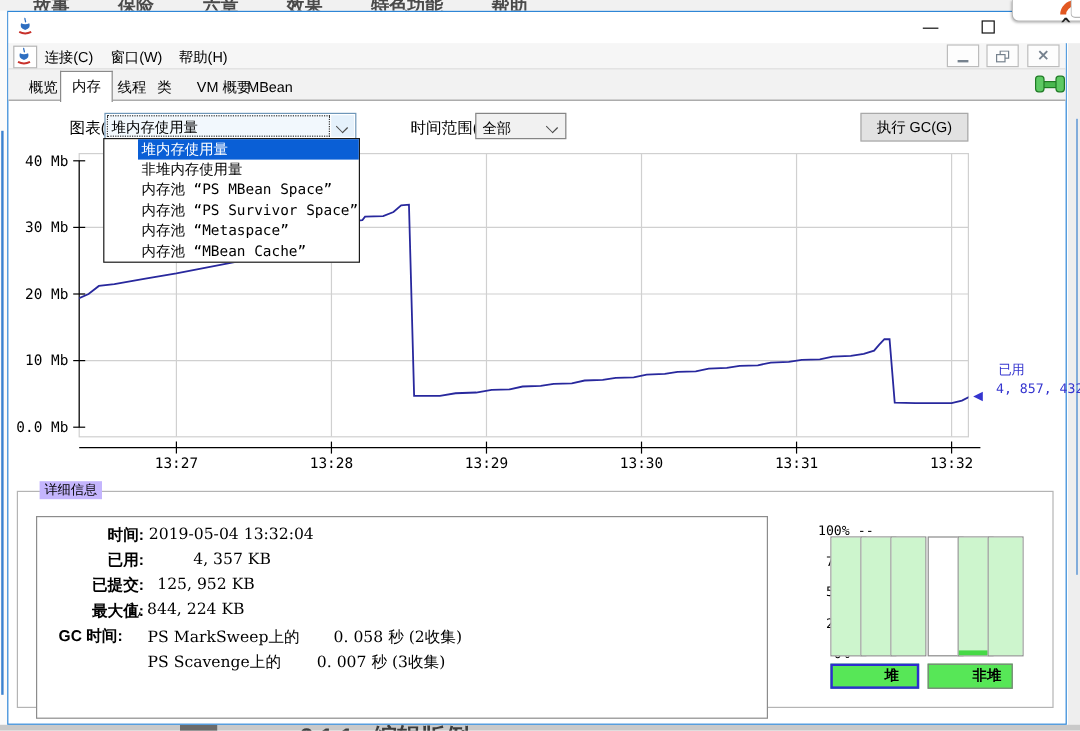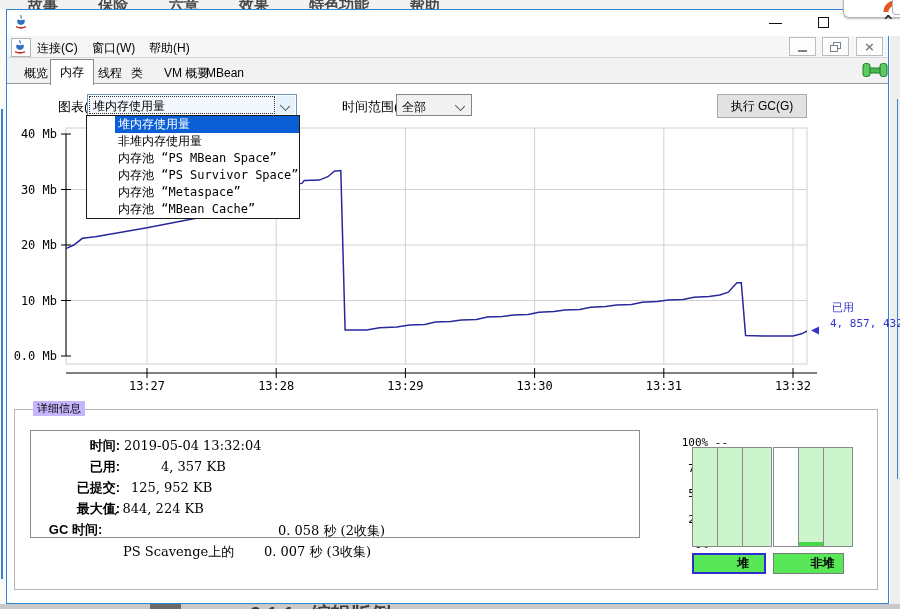--- a/index.html
+++ b/index.html
@@ -52,21 +52,21 @@
   
   .dropdown{left:86px;top:115px;width:214px;background:#ffffff;border:1px solid #1a1a1a;box-sizing:border-box;z-index:20;}
   .dd-item{height:17px;line-height:17px;padding-left:3px;font-size:12px;white-space:pre;cursor:pointer;
            font-family:"DejaVu Sans Mono","DejaVu Sans",sans-serif;}
   .dd-item.sel{background:#0a5fd6;color:#ffffff;}
   
   #chart-svg{position:absolute;left:0;top:0;z-index:5;}
   
   .groupbox{left:14px;top:409px;width:864px;height:181px;border:1px solid #b4b4b4;box-sizing:border-box;}
   .group-label{position:absolute;left:8px;top:-9px;background:#c4b5fd;padding:0 4px;font-size:11px;color:#000;margin-left:10px;}
-  .details-box{left:30px;top:430px;width:610px;height:108px;border:1px solid #8c8c8c;background:#fff;box-sizing:border-box;}
+  .details-box{left:30px;top:430px;width:610px;height:169px;border:1px solid #8c8c8c;background:#fff;box-sizing:border-box;}
   .d-label{position:absolute;left:0;width:89px;text-align:right;font-weight:bold;font-size:13px;white-space:nowrap;}
   .d-val{position:absolute;font-size:13px;font-family:"DejaVu Serif","Liberation Serif",serif;white-space:pre;}
   
   .g-scale{position:absolute;width:60px;text-align:right;font-size:11px;font-family:"DejaVu Sans Mono",monospace;color:#000;white-space:pre;}
   .g-bar{position:absolute;width:21px;height:100px;border:1px solid #8a8a8a;background:#ffffff;box-sizing:border-box;}
   .g-fill{position:absolute;left:0;bottom:0;width:100%;background:#cdf5cd;}
   .g-seg{position:absolute;left:0;bottom:0;width:100%;background:#46d946;}
   .g-btn{position:absolute;height:21px;background:#57e757;border:1px solid #7d7d7d;box-sizing:border-box;
          font-size:12px;text-align:center;line-height:19px;cursor:pointer;color:#000;font-weight:bold;}
   .g-btn.focused{border:2px solid #2d2dd0;line-height:17px;}
@@ -221,20 +221,21 @@
 <div class="abs details-box" id="details-box">
     <span class="d-label" style="top: 6px;">时间:</span>
     <span class="d-val" style="top: 7px; left: 93px;">2019-05-04 13:32:04</span>
     <span class="d-label" style="top: 27px;">已用:</span>
     <span class="d-val" style="top: 28px; left: 130px; text-align: center;">4, 357 KB</span>
     <span class="d-label" style="top: 48px;">已提交:</span>
     <span class="d-val" style="top: 49px; left: 100px;">125, 952 KB</span>
     <span class="d-label" style="top: 69px;">最大值:</span>
     <span class="d-val" style="top: 70px; left: 75px; text-align: center;">1, 844, 224 KB</span>
     <span class="d-label" style="top: 90px; text-align: center;">GC 时间:</span>
+    <span class="d-val" style="top: 91px; left: 92px;">PS MarkSweep上的</span>
     <span class="d-val" style="top: 91px; left: 247px;">0. 058 秒 (2收集)</span>
     <span class="d-val" style="top: 112px; left: 92px;">PS Scavenge上的</span>
     <span class="d-val" style="top: 112px; left: 233px;">0. 007 秒 (3收集)</span>
   </div>
 
 <div id="gauges">
     <span class="abs g-scale" style="left: 640px; top: 436px;">100% --</span>
     <span class="abs g-scale" style="left: 640px; top: 462px;">75% --</span>
     <span class="abs g-scale" style="left: 640px; top: 487px;">50% --</span>
     <span class="abs g-scale" style="left: 640px; top: 513px;">25% --</span>

